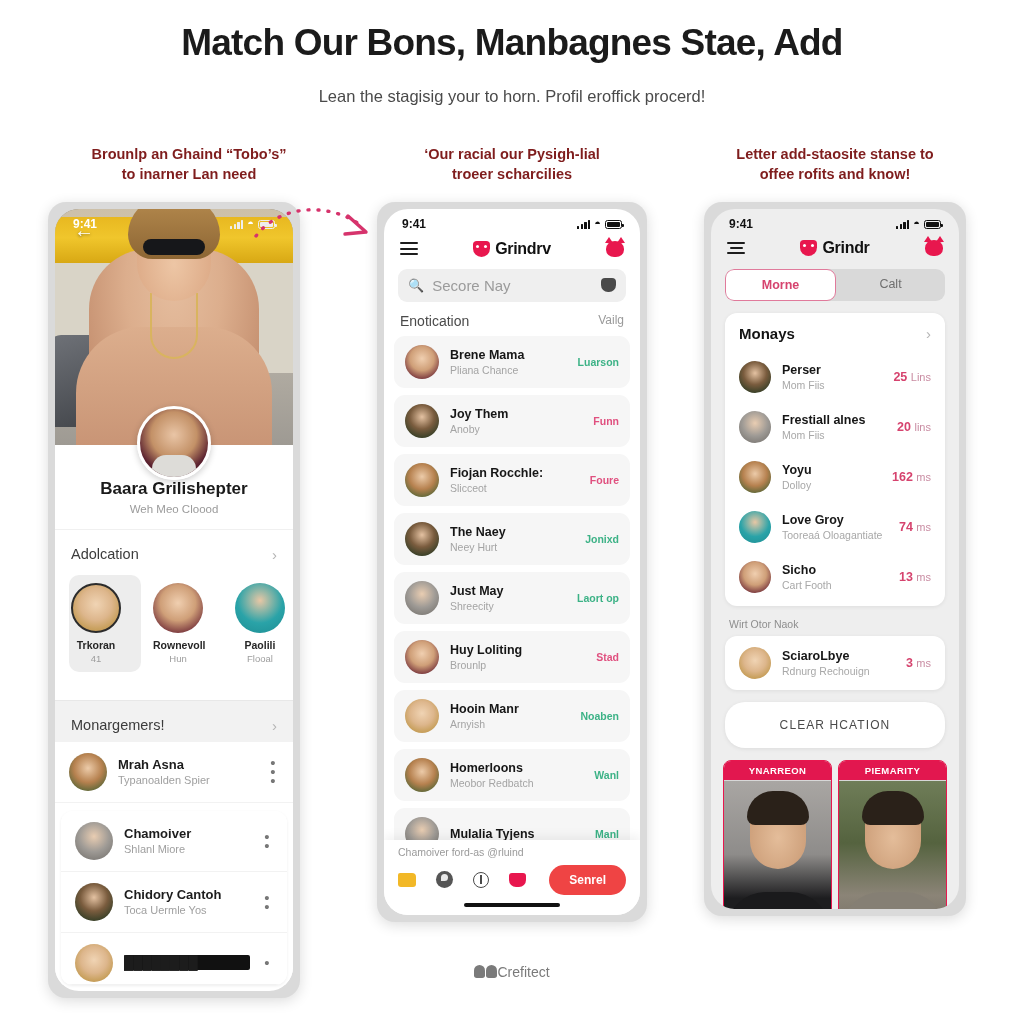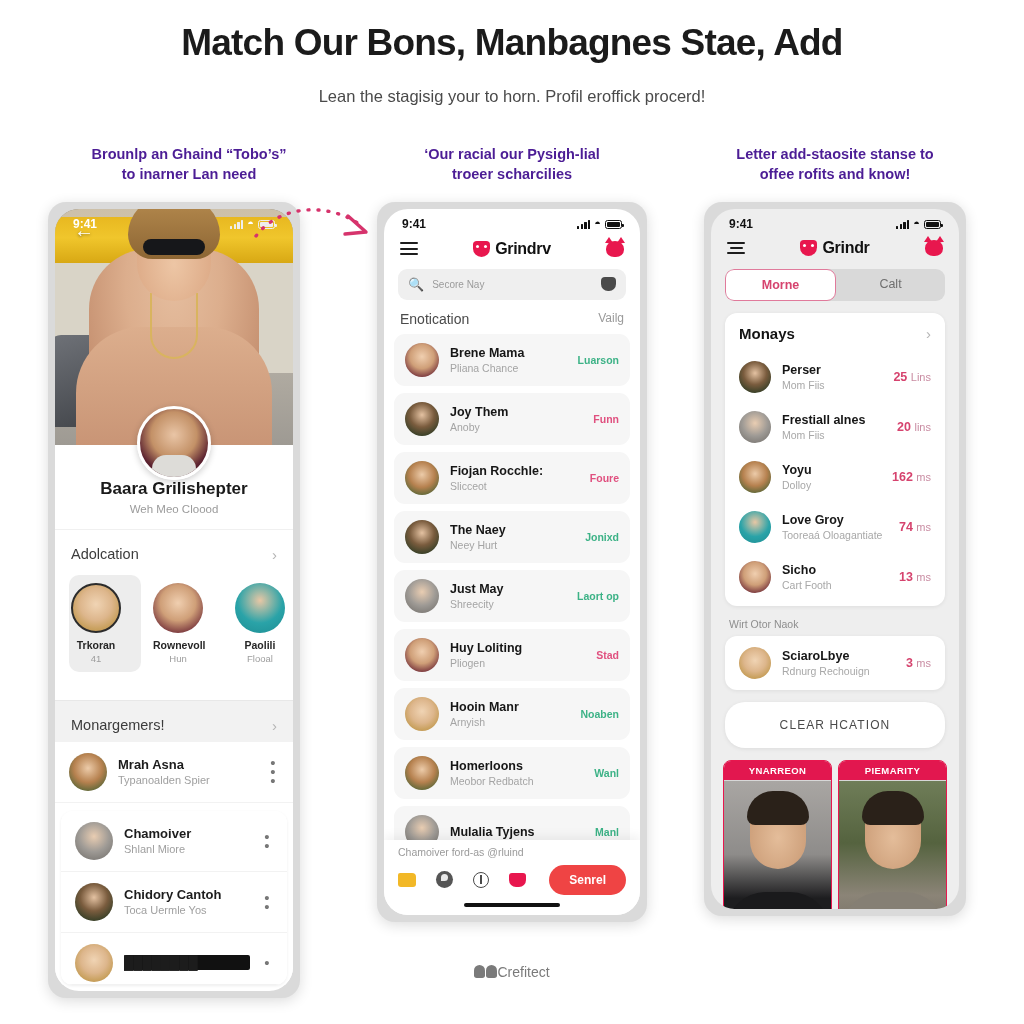--- a/index.html
+++ b/index.html
@@ -21,21 +21,21 @@
     margin-top: 22px; font-size: 16.5px; color: #4a4a4a; font-weight: 400;
   }
 
   
   .columns {
     display: flex; justify-content: space-between;
     padding: 38px 44px 0 44px; gap: 16px;
   }
   .col { width: 290px; position: relative; }
   .col-caption {
-    text-align: center; color: #4c1d95; font-weight: 700;
+    text-align: center; color: #7f1d1d; font-weight: 700;
     font-size: 14.5px; line-height: 1.42; margin-bottom: 16px;
     min-height: 42px;
   }
 
   
   .phone {
     background: #dadada; border-radius: 18px;
     padding: 7px; position: relative;
     box-shadow: 0 3px 14px rgba(0,0,0,.14);
   }
@@ -156,21 +156,21 @@
   .mask-logo::before{content:"";position:absolute;left:3px;top:4px;width:3px;height:3px;background:#fff;border-radius:50%;}
   .mask-logo::after{content:"";position:absolute;right:3px;top:4px;width:3px;height:3px;background:#fff;border-radius:50%;}
   .devil { width:18px;height:16px;background:#e8174e;border-radius:50% 50% 45% 45%; position:relative;}
   .devil::before{content:"";position:absolute;left:-1px;top:-4px;border-left:4px solid transparent;border-right:4px solid transparent;border-bottom:6px solid #e8174e;}
   .devil::after{content:"";position:absolute;right:-1px;top:-4px;border-left:4px solid transparent;border-right:4px solid transparent;border-bottom:6px solid #e8174e;}
   .searchbar {
     display:flex; align-items:center; gap:8px; margin:0 14px;
     background:#efefef; border-radius:9px; padding:8px 10px;
   }
   .searchbar .q { font-size:13px; color:#6d6d6d;}
-  .searchbar .ph { flex:1; font-size:10px; color:#9b9b9b;}
+  .searchbar .ph { flex:1; font-size:15px; color:#9b9b9b;}
   .searchbar .cam { width:15px;height:14px;background:#4a4a4a;border-radius:4px 4px 7px 7px;}
   .list-head { display:flex; justify-content:space-between; padding:11px 16px 7px 16px;}
   .list-head .lt { font-size:14px; color:#4a4a4a;}
   .list-head .rt { font-size:12px; color:#9a9a9a;}
   .p2-row {
     display:flex; align-items:center; gap:11px; margin:0 10px 7px 10px;
     padding:9px 11px; background:#f6f6f6; border-radius:11px;
   }
   .p2-row .av{width:34px;height:34px;border-radius:50%;flex:none;}
   .p2-row .tx{flex:1;min-width:0;}
@@ -456,21 +456,21 @@
           <div class="tx">
               <div class="nm">Just May</div>
           <div class="sb">Shreecity</div>
             </div>
           <div class="tag green">Laort op</div>
         </div>
         <div class="p2-row">
           <div class="av av-b"></div>
           <div class="tx">
               <div class="nm">Huy Loliting</div>
-          <div class="sb">Pliogen</div>
+          <div class="sb">Brounlp</div>
             </div>
           <div class="tag pink">Stad</div>
         </div>
         <div class="p2-row">
           <div class="av av-a"></div>
           <div class="tx">
               <div class="nm">Hooin Manr</div>
           <div class="sb">Arnyish</div>
             </div>
           <div class="tag green">Noaben</div>

